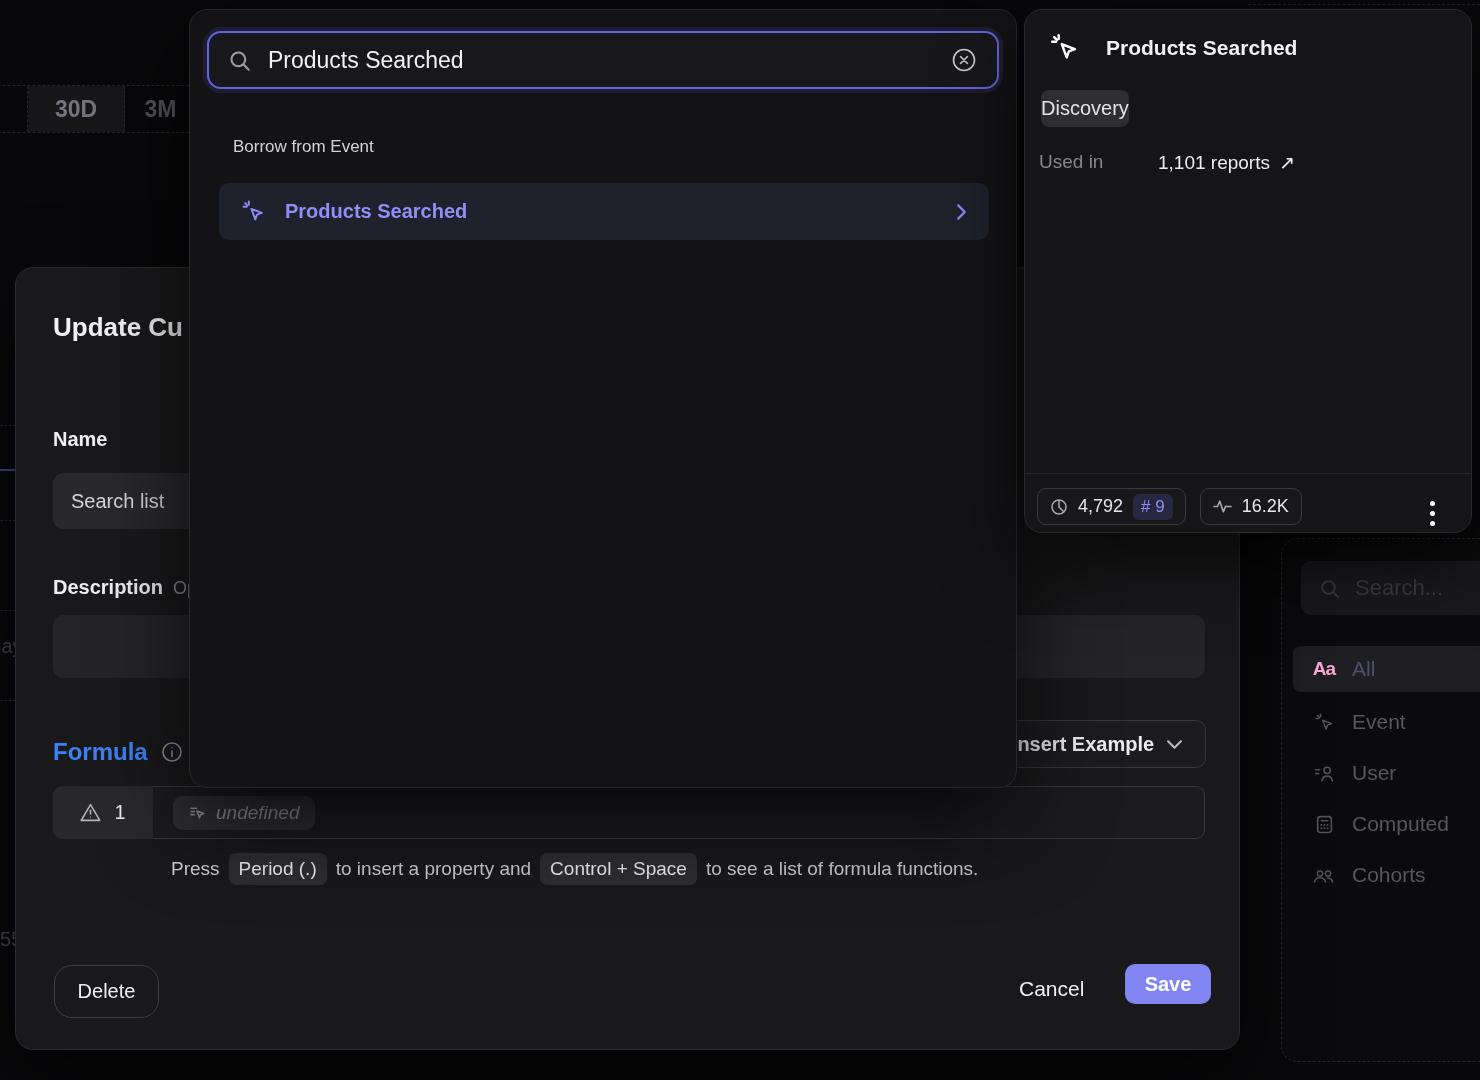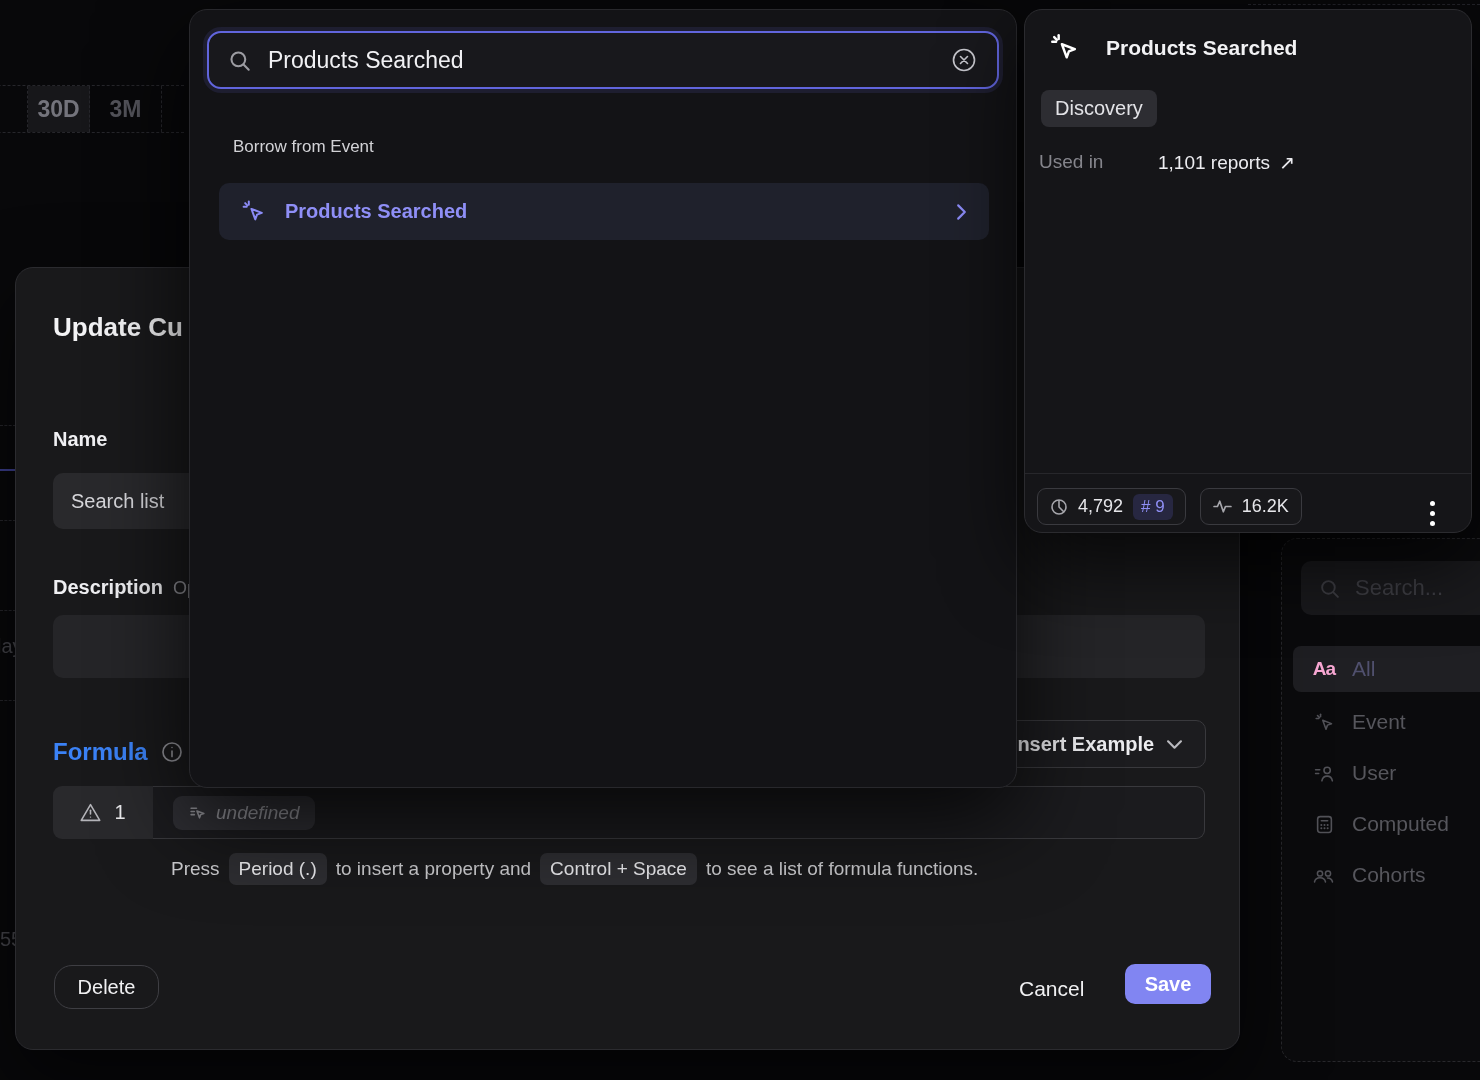--- a/index.html
+++ b/index.html
@@ -11,21 +11,21 @@
   }
   svg { display:block; }
 
   
   .top-dash { position:absolute; left:1248px; top:4px; width:232px; border-top:1px dashed #232329; }
   .time-strip { position:absolute; left:-42px; top:85px; height:48px; display:flex;
     border-top:1px dashed #26262b; border-bottom:1px dashed #26262b; }
   .time-cell { display:flex; align-items:center; justify-content:center;
     font-size:23px; font-weight:600; color:#53535a; border-right:1px dashed #26262b; }
   .time-cell.c1 { width:70px; }
-  .time-cell.sel { width:62px; background:#17171a; color:#74747c; }
+  .time-cell.sel { width:97px; background:#17171a; color:#74747c; }
   .time-cell.c3 { width:72px; }
   .time-cell.pad { width:22px; border-right:none; }
   .dashline { position:absolute; left:0; width:16px; border-top:1px dashed #26262b; }
   .blue-frag { position:absolute; left:0; top:469px; width:16px; height:2px; background:#3c3f8f; }
   .frag-text { position:absolute; color:#45454b; font-size:20px; }
 
   .sidebar { position:absolute; left:1281px; top:538px; width:220px; height:524px;
     background:#0b0b0d; border:1px dashed #28282c; border-radius:16px; }
   .sb-search { position:absolute; left:19px; top:22px; width:196px; height:54px;
     background:#1a1a1d; border-radius:10px; display:flex; align-items:center; gap:15px;
@@ -62,21 +62,21 @@
   .m-gutter { width:100px; background:#29292c; border-radius:9px 0 0 9px; display:flex;
     align-items:center; justify-content:center; gap:13px; color:#b4b4b9; }
   .m-gutter .num { font-size:20px; color:#e9e9ec; }
   .m-editor-main { flex:1; border:1px solid #39393d; border-left:none;
     border-radius:0 9px 9px 0; background:#1b1b1e; display:flex; align-items:center; padding-left:20px; }
   .m-chip { display:flex; align-items:center; gap:10px; background:#2e2e33; border-radius:9px;
     height:34px; padding:0 16px; color:#8e8e94; font-size:19px;font-style:italic; }
   .m-hint { position:absolute; left:155px; top:585px; display:flex; align-items:center;
     gap:9px; font-size:19px; color:#cccccf; }
   .key { background:#2e2e32; border-radius:7px; padding:5px 10px; color:#ebebee; }
-  .m-delete { position:absolute; left:38px; top:697px; width:105px; height:44px;
+  .m-delete { position:absolute; left:38px; top:697px; width:105px; height:53px;
     border:1px solid #3e3e43; border-radius:18px; display:flex; align-items:center;
     justify-content:center; font-size:20px; color:#f0f0f2; background:transparent; }
   .m-cancel { position:absolute; left:985px; top:697px; height:48px; display:flex;
     align-items:center; padding:0 18px; font-size:21px; color:#f0f0f2; }
   .m-save { position:absolute; left:1109px; top:696px; width:86px; height:40px;
     background:#8185f2; border-radius:10px; display:flex; align-items:center;
     justify-content:center; font-size:20px; font-weight:600; color:#fff; }
 
   
   .overlay { position:absolute; left:189px; top:9px; width:828px; height:779px;
@@ -96,21 +96,21 @@
   .ov-item .lbl { flex:1; font-size:20px; font-weight:700; color:#8f8ff7; }
   .ov-item .chev { color:#8b8bf6; }
 
   
   .panel { position:absolute; left:1024px; top:9px; width:448px; height:524px;
     background:#151518; border:1px solid #2b2b2f; border-radius:18px;
     box-shadow:0 30px 80px rgba(0,0,0,.7); }
   .p-head { position:absolute; left:24px; top:22px; display:flex; align-items:center; gap:26px; }
   .p-head .ttl { font-size:21px; font-weight:700; color:#f2f2f4; }
   .p-badge { position:absolute; left:16px; top:80px; background:#2d2d32; border-radius:8px;
-    padding:7px 14px; font-size:20px; color:#e3e3e7; }
+    padding:7px 0; font-size:20px; color:#e3e3e7; }
   .p-used-lbl { position:absolute; left:14px; top:141px; font-size:19px; color:#85858c; }
   .p-used-val { position:absolute; left:133px; top:141px; font-size:19px; color:#ececf0;
     display:flex; gap:9px; align-items:center; }
   .p-divider { position:absolute; left:0; top:463px; width:100%; height:1px; background:#27272b; }
   .p-stats { position:absolute; left:12px; top:478px; display:flex; gap:14px; align-items:center; }
   .pill { height:37px; border:1px solid #3a3a3f; border-radius:9px; display:flex;
     align-items:center; gap:10px; padding:0 12px; font-size:18px; color:#e6e6ea;
     font-weight:500; background:#18181b; }
   .pill .ic { color:#a6a6ac; }
   .rank { background:#272741; border-radius:6px; padding:3px 8px; color:#8f8ff5; font-size:17px; }

